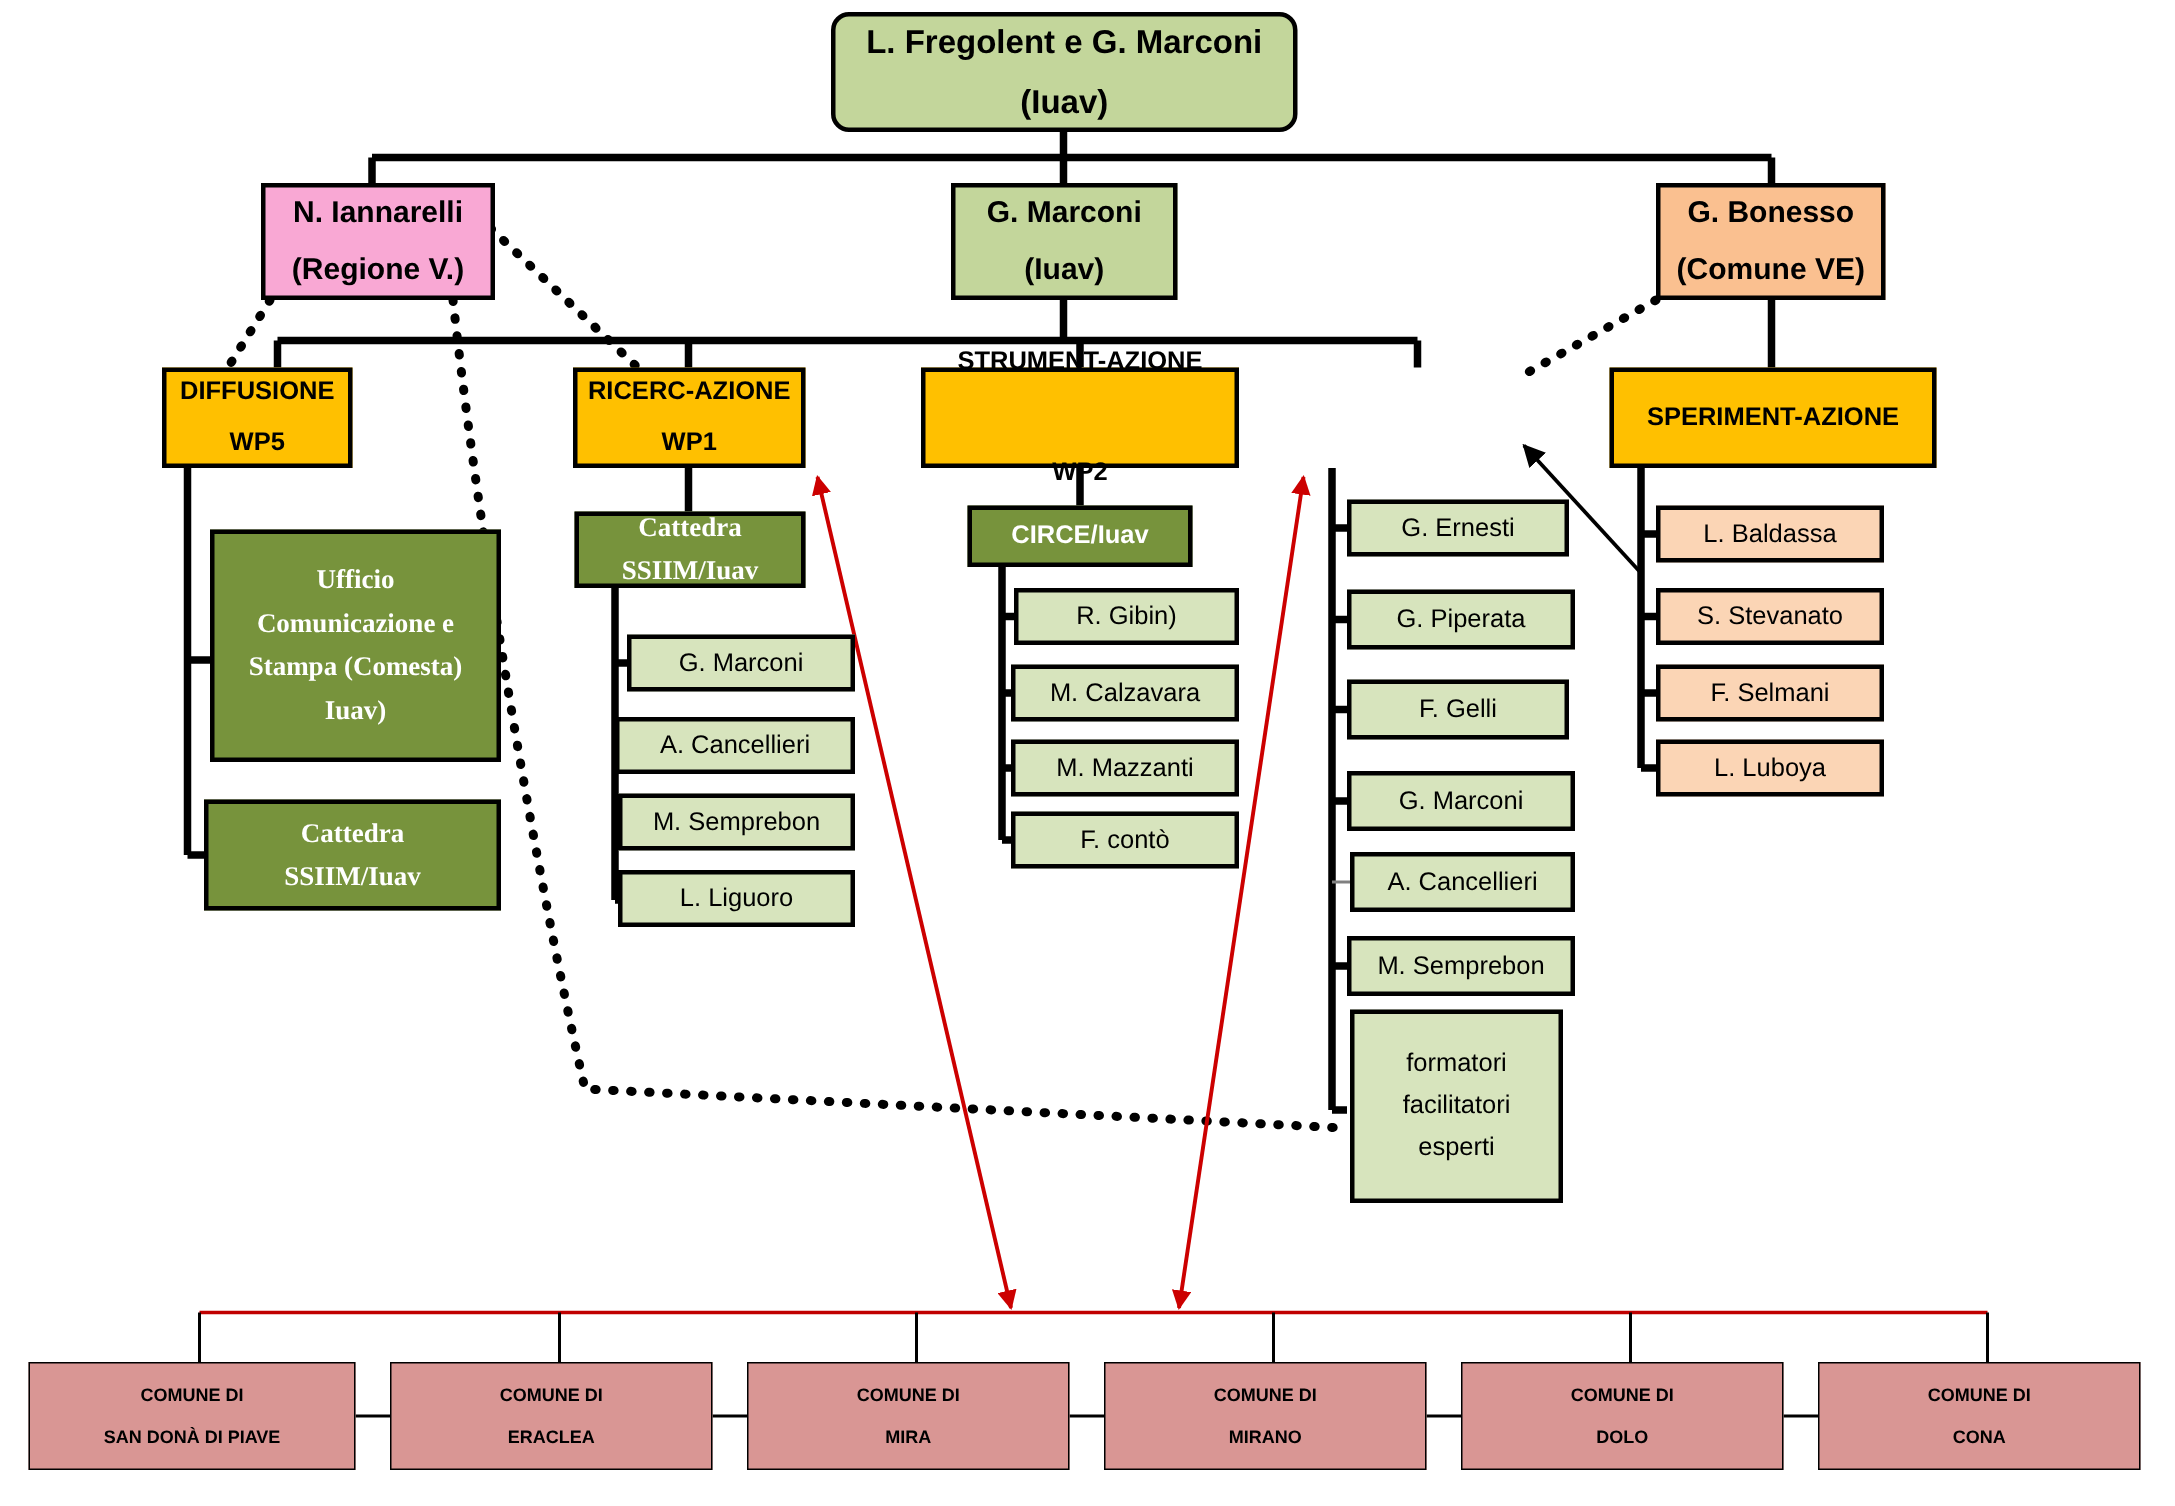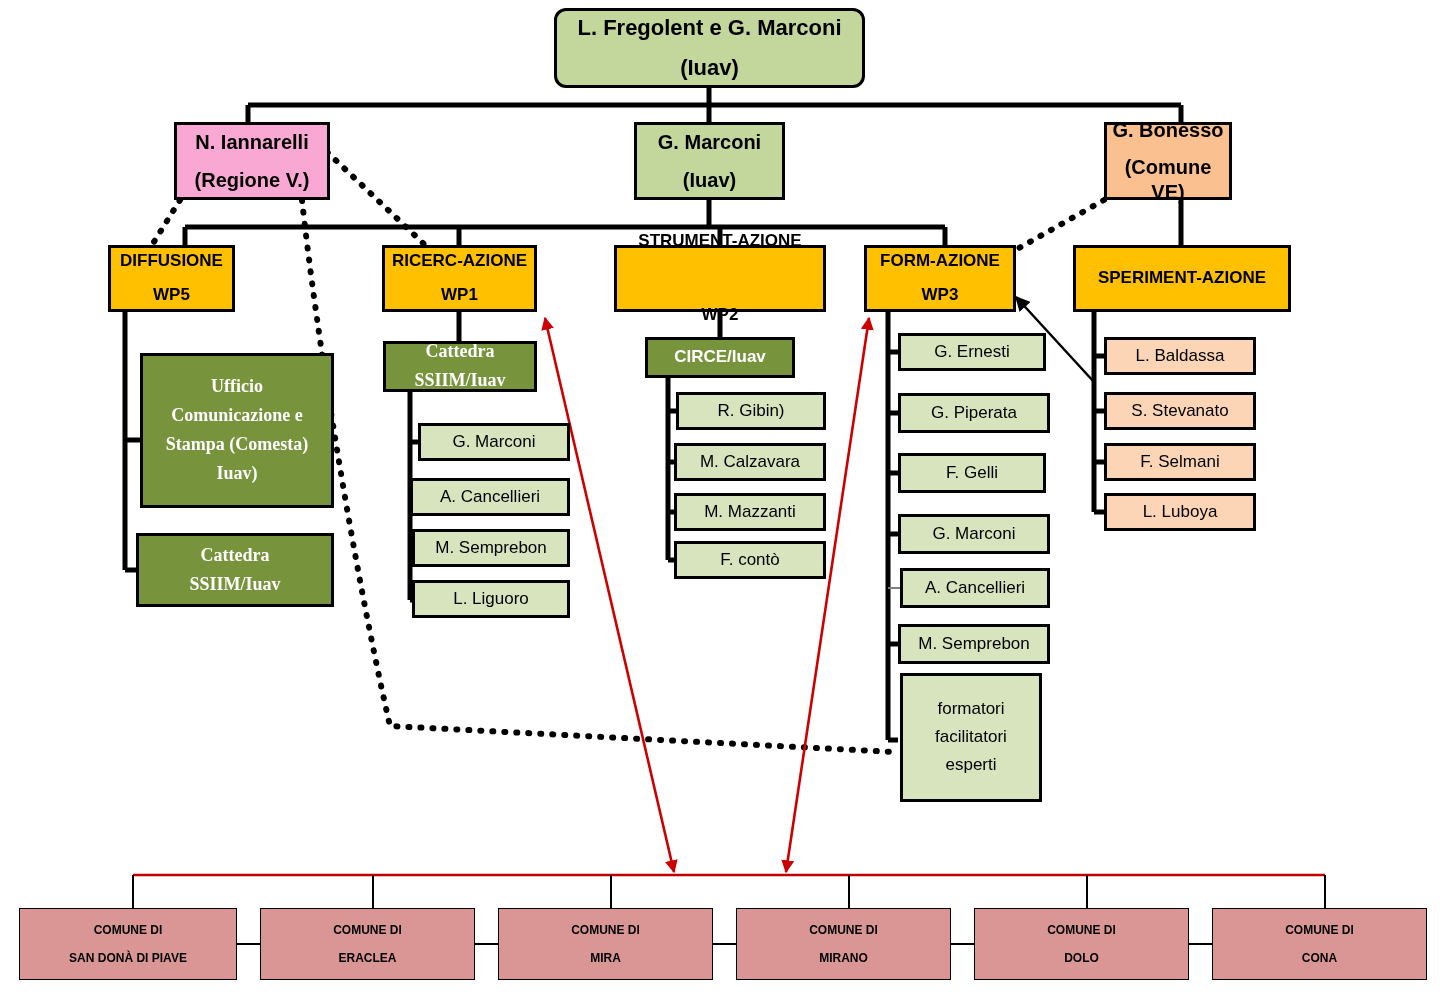--- a/index.html
+++ b/index.html
@@ -125,40 +125,36 @@
   </div>
 
   <div class="box c-blue s20 gap10" style="left:174px;top:122px;width:156px;height:78px;">
     <span>N. Iannarelli</span>
     <span>(Regione V.)</span>
   </div>
   <div class="box c-green s20 gap10" style="left:634px;top:122px;width:151px;height:78px;">
     <span>G. Marconi</span>
     <span>(Iuav)</span>
   </div>
-  <div class="box c-peach s20 gap10" style="left:1104px;top:122px;width:128px;height:78px;">
+  <div class="box c-peach s20 gap10" style="left:1104px;top:122px;width:153px;height:78px;">
     <span>G. Bonesso</span>
     <span>(Comune VE)</span>
   </div>
 
   <div class="box c-orange s17 gap10" style="left:108px;top:245px;width:127px;height:67px;">
     <span>DIFFUSIONE</span>
     <span>WP5</span>
   </div>
   <div class="box c-orange s17 gap10" style="left:382px;top:245px;width:155px;height:67px;">
     <span>RICERC-AZIONE</span>
     <span>WP1</span>
   </div>
   <div class="box c-orange s17 gap10" style="left:614px;top:245px;width:212px;height:67px;gap:40px;">
     <span>STRUMENT-AZIONE</span>
     <span>WP2</span>
-  </div>
-  <div class="box c-orange s17 gap10" style="left:864px;top:245px;width:152px;height:67px;">
-    <span>FORM-AZIONE</span>
-    <span>WP3</span>
   </div>
   <div class="box c-orange s17" style="left:1073px;top:245px;width:218px;height:67px;">
     <span>SPERIMENT-AZIONE</span>
   </div>
 
   <div class="box c-darkgrn s18 gap6" style="left:140px;top:353px;width:194px;height:155px;">
     <span>Ufficio</span>
     <span>Comunicazione e</span>
     <span>Stampa (Comesta)</span>
     <span>Iuav)</span>

